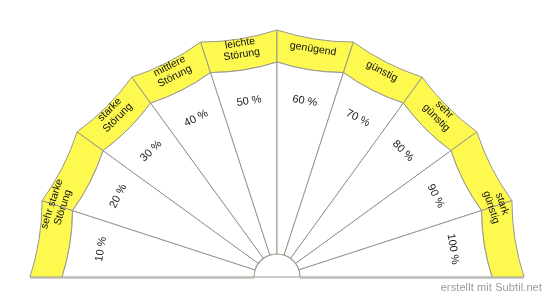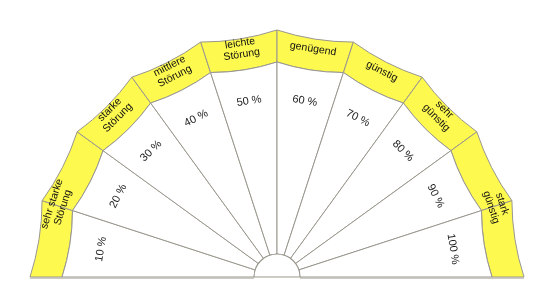--- a/index.html
+++ b/index.html
@@ -104,13 +104,14 @@
         <text x="57.30594473581954" y="205.61707429938713" class="band-label" transform="rotate(-72 57.30594473581954 205.61707429938713)"><tspan x="57.30594473581954" dy="-5.75">sehr starke</tspan><tspan x="57.30594473581954" dy="11.5">Störung</tspan></text>
         <text x="113.65833354590754" y="113.65833354590751" class="band-label" transform="rotate(-45 113.65833354590754 113.65833354590751)"><tspan x="113.65833354590754" dy="-5.75">starke</tspan><tspan x="113.65833354590754" dy="11.5">Störung</tspan></text>
         <text x="172.12819456016473" y="71.17749291248703" class="band-label" transform="rotate(-27 172.12819456016473 71.17749291248703)"><tspan x="172.12819456016473" dy="-5.75">mittlere</tspan><tspan x="172.12819456016473" dy="11.5">Störung</tspan></text>
         <text x="240.86363857570663" y="48.843993322523204" class="band-label" transform="rotate(-9 240.86363857570663 48.843993322523204)"><tspan x="240.86363857570663" dy="-5.75">leichte</tspan><tspan x="240.86363857570663" dy="11.5">Störung</tspan></text>
         <text x="313.13636142429334" y="48.843993322523175" class="band-label" transform="rotate(9 313.13636142429334 48.843993322523175)"><tspan x="313.13636142429334" dy="0">genügend</tspan></text>
         <text x="381.8718054398353" y="71.17749291248705" class="band-label" transform="rotate(27 381.8718054398353 71.17749291248705)"><tspan x="381.8718054398353" dy="0">günstig</tspan></text>
         <text x="440.3416664540925" y="113.65833354590754" class="band-label" transform="rotate(45 440.3416664540925 113.65833354590754)"><tspan x="440.3416664540925" dy="-5.75">sehr</tspan><tspan x="440.3416664540925" dy="11.5">günstig</tspan></text>
         <text x="496.69405526418046" y="205.61707429938716" class="band-label" transform="rotate(72 496.69405526418046 205.61707429938716)"><tspan x="496.69405526418046" dy="-5.75">stark</tspan><tspan x="496.69405526418046" dy="11.5">günstig</tspan></text>
       </g>
   </svg>
+  <div class="footer-credit">erstellt mit Subtil.net</div>
 </div>
 
 </body></html>

